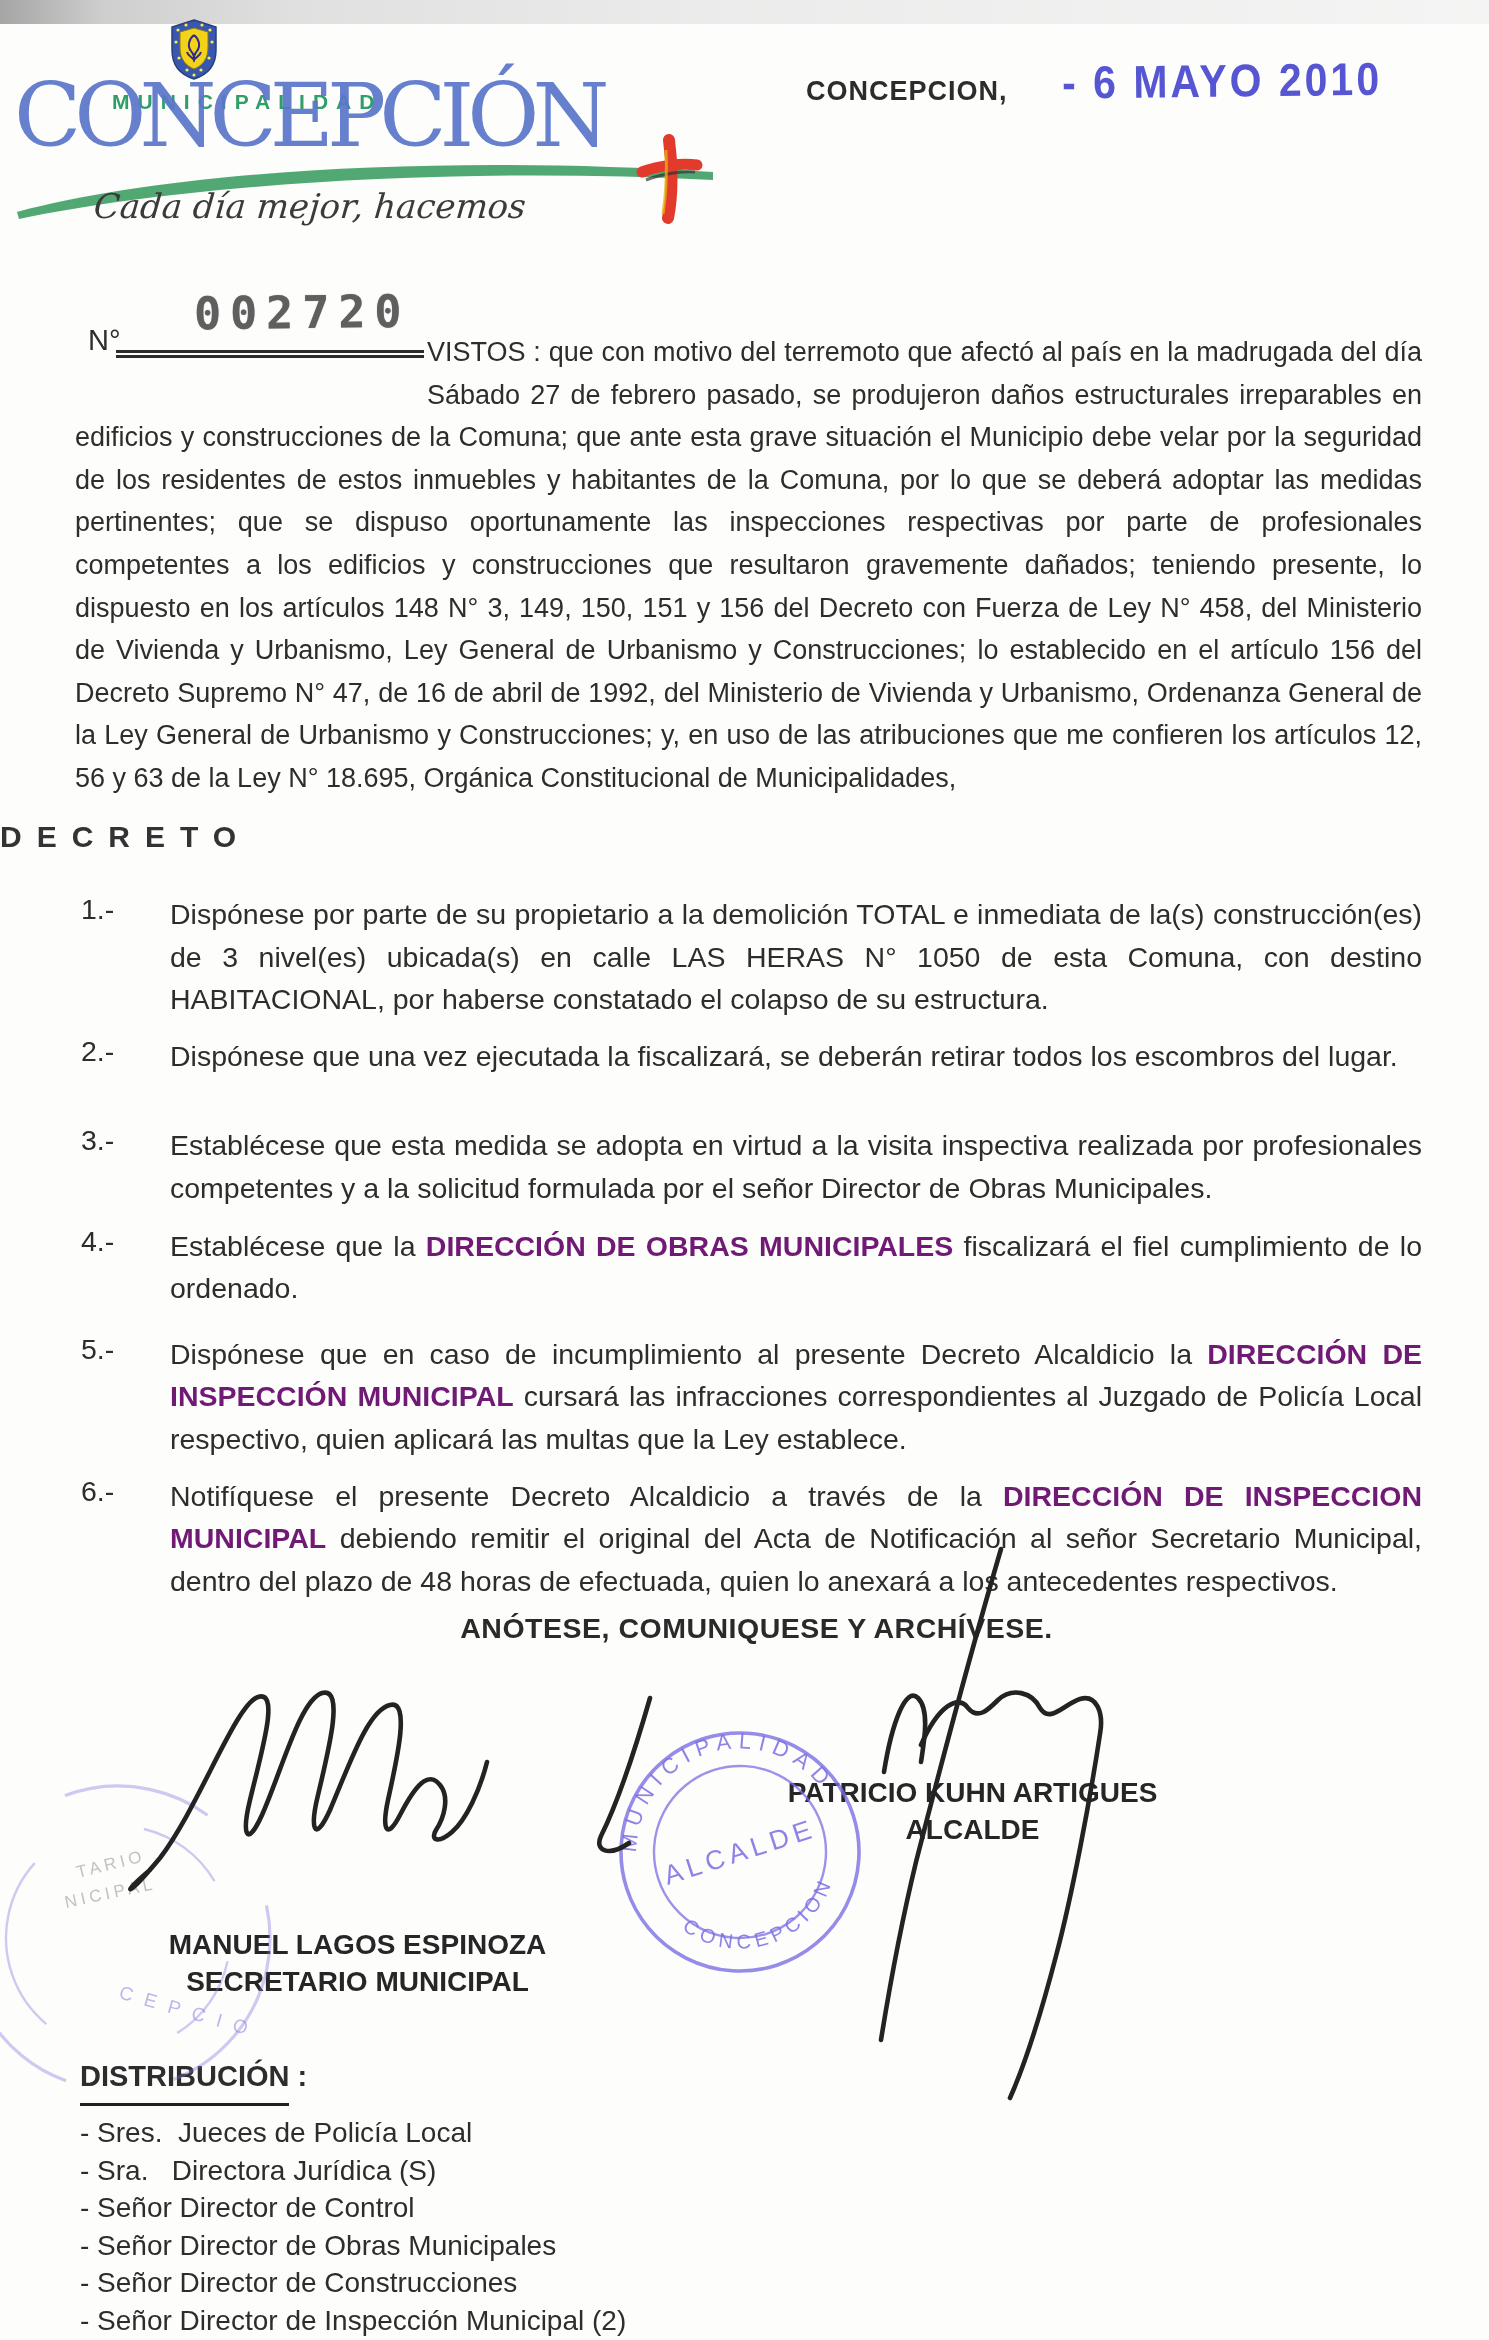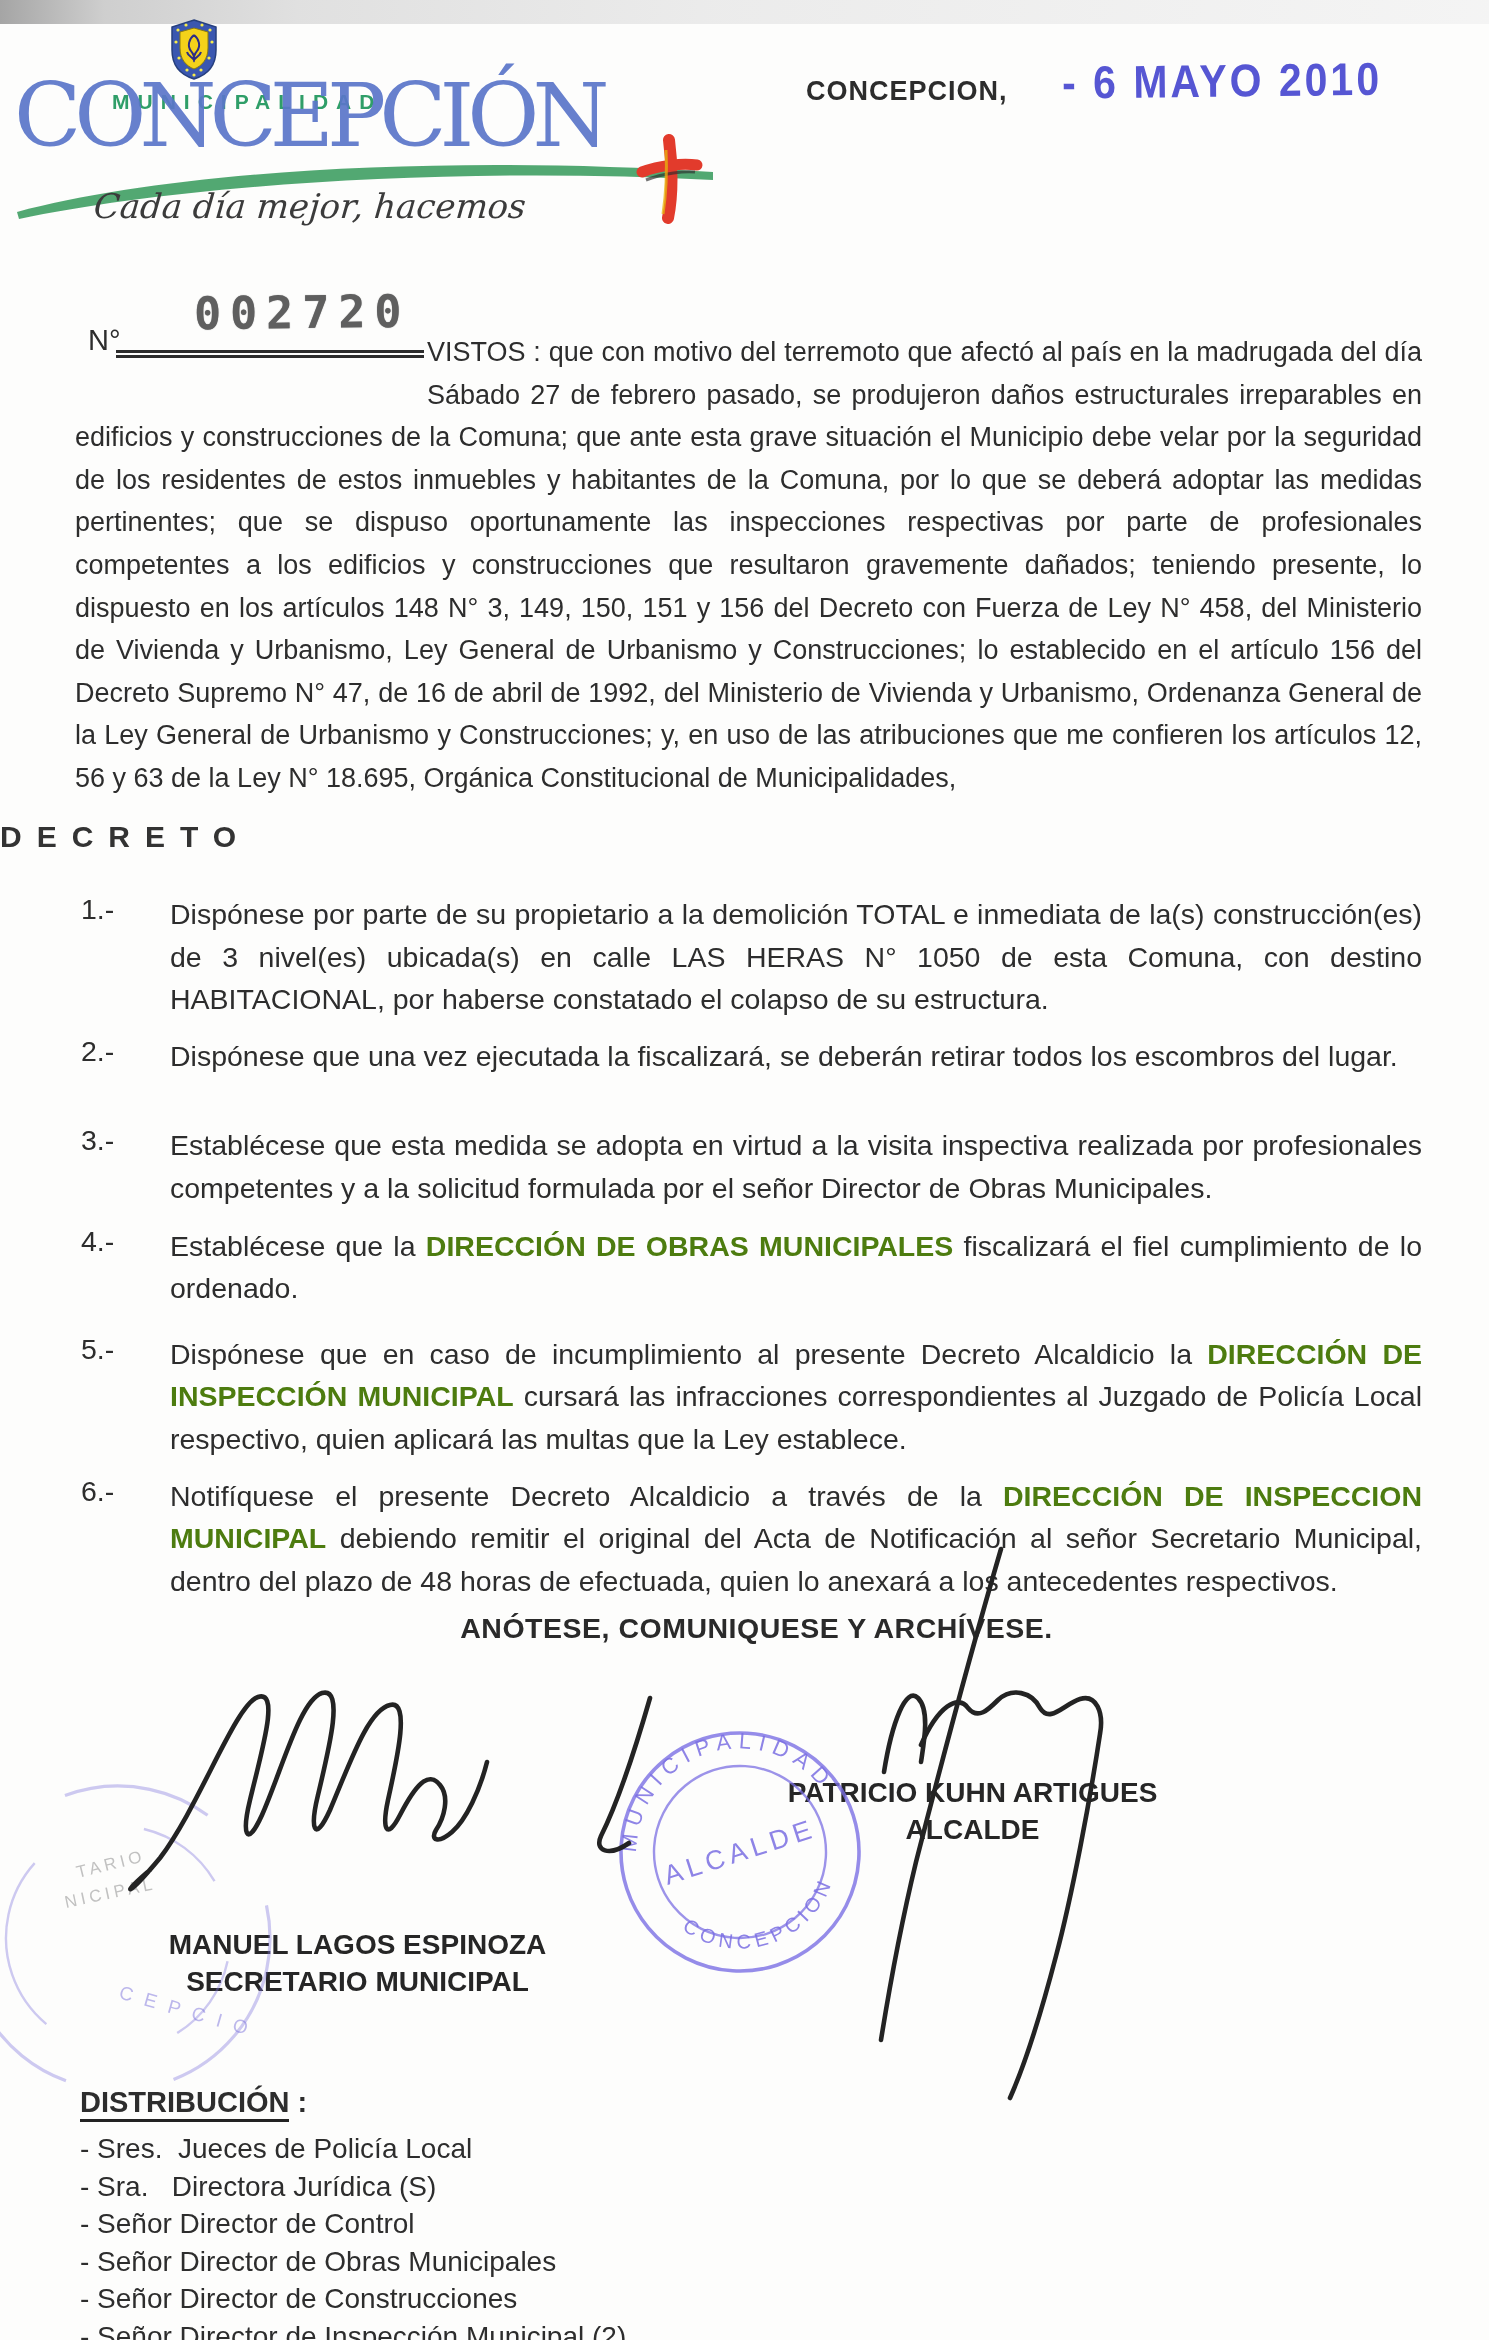--- a/index.html
+++ b/index.html
@@ -36,33 +36,33 @@
   
   .vistos{position:absolute;left:75px;top:331px;width:1347px;font-size:27px;
     line-height:42.6px;text-align:justify;margin:0;}
   .indent-spacer{float:left;width:352px;height:83px;}
   .decreto-title{position:absolute;left:0;top:820px;width:100%;text-align:left;margin:0;
     font-size:30px;font-weight:700;letter-spacing:15px;color:#333;}
   .items{position:absolute;left:75px;top:893px;width:1347px;}
   .ditem{position:relative;padding-left:95px;}
   .ditem .dnum{position:absolute;left:6px;top:0;font-size:28.5px;}
   .ditem .dbody{margin:0;font-size:28.5px;line-height:42.6px;text-align:justify;}
-  .ditem .dbody .b{font-weight:700;color:#4d7c0f;margin-top:44px;}
+  .ditem .dbody .b{font-weight:700;color:#701a75;margin-top:44px;}
   .mb14{margin-bottom:14px;} .mb47{margin-bottom:47px;} .mb15{margin-bottom:15px;}
   .mb23{margin-bottom:23px;} .mb16{margin-bottom:16px;}
   .closing{position:absolute;left:12px;top:1612px;width:100%;text-align:center;margin:0;
     font-size:28.5px;font-weight:700;letter-spacing:.5px;color:#2a2a2a;}
   
   .sig-block{position:absolute;text-align:center;font-weight:700;font-size:28px;line-height:37px;color:#262626;}
   .mayor-block{left:775px;top:1774px;width:395px;}
   .secretary-block{left:165px;top:1926px;width:385px;}
   
   .distribution{position:absolute;left:80px;top:2060px;width:800px;}
   .dist-heading{display:inline-block;font-size:29px;font-weight:700;
-    border-bottom:3.5px solid #222;padding-bottom:0;margin-top:26px;}
+    border-bottom:3.5px solid #222;padding-bottom:10px;}
   .dist-suffix{font-size:29px;font-weight:700;}
   .dist-list{list-style:none;margin:8px 0 0 0;padding:0;}
   .dist-list li{font-size:28px;line-height:37.6px;white-space:pre-wrap;}
   
   .ink{position:absolute;left:0;top:0;z-index:5;pointer-events:none;}
   .sig{fill:none;stroke:#232323;stroke-width:4.6;stroke-linecap:round;stroke-linejoin:round;}
   .stampc{fill:none;stroke:#7b6fe3;stroke-width:3.6;opacity:.8;}
   .stampc2{fill:none;stroke:#7b6fe3;stroke-width:2.4;opacity:.75;}
   .stamptext{font-family:"Liberation Sans",sans-serif;font-size:22px;letter-spacing:7px;
     fill:#7b6fe3;opacity:.85;}

